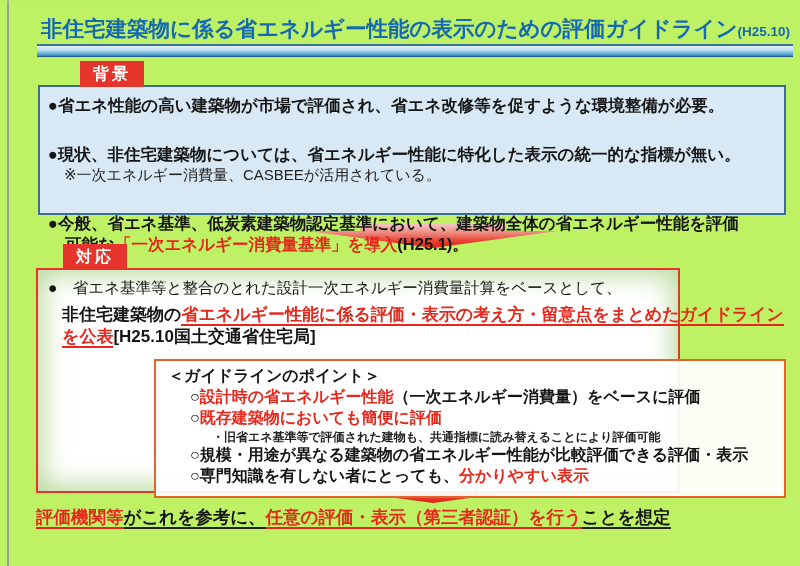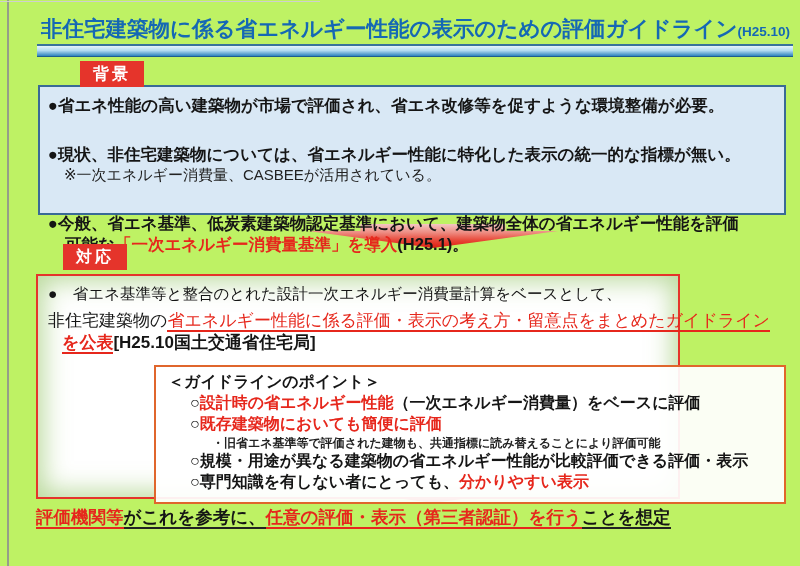--- a/index.html
+++ b/index.html
@@ -54,27 +54,27 @@
 
   .down-arrow{
     position:absolute;width:250px;height:24px;
     background:linear-gradient(180deg,#f4c6c2 0%,#ee8d83 35%,#e74334 70%,#de1d12 100%);
     clip-path:polygon(21% 0,79% 0,79% 29%,100% 29%,50% 100%,0 29%,21% 29%);
   }
   .arrow1{left:308px;top:224px;}
   .arrow2{left:308px;top:479px;}
 
   .resp-panel{
-    position:absolute;left:36px;top:274px;width:644px;height:225px;
+    position:absolute;left:36px;top:268px;width:644px;height:225px;
     border:2px solid var(--accent-red);background:#ffffff;
     box-shadow:inset 0 0 26px 5px rgba(128,185,72,0.55);
     padding:8px 8px 0 10px;z-index:1;
   }
   .resp-line1{font-size:15.5px;font-weight:500;color:var(--ink);white-space:nowrap;}
-  .resp-line2{font-size:17px;font-weight:normal;color:var(--ink);margin:5px 0 0 0;white-space:nowrap;line-height:1.3;}
+  .resp-line2{font-size:17px;font-weight:bold;color:var(--ink);margin:5px 0 0 14px;white-space:nowrap;line-height:1.3;}
   .resp-line3{font-size:17px;font-weight:bold;color:var(--ink);margin-left:14px;white-space:nowrap;line-height:1.3;}
   .u-red{color:var(--text-red);border-bottom:2.5px solid var(--text-red);}
   .u-blk{color:var(--ink);border-bottom:2.5px solid #222;}
 
   .points-box{
     position:relative;margin:11px 0 0 106px;width:632px;
     border:2.5px solid var(--orange-border);background:rgba(255,255,255,0.93);
     padding:5px 8px 9px 12px;
   }
   .points-box .heading{font-size:16px;font-weight:bold;color:var(--ink);white-space:nowrap;}

